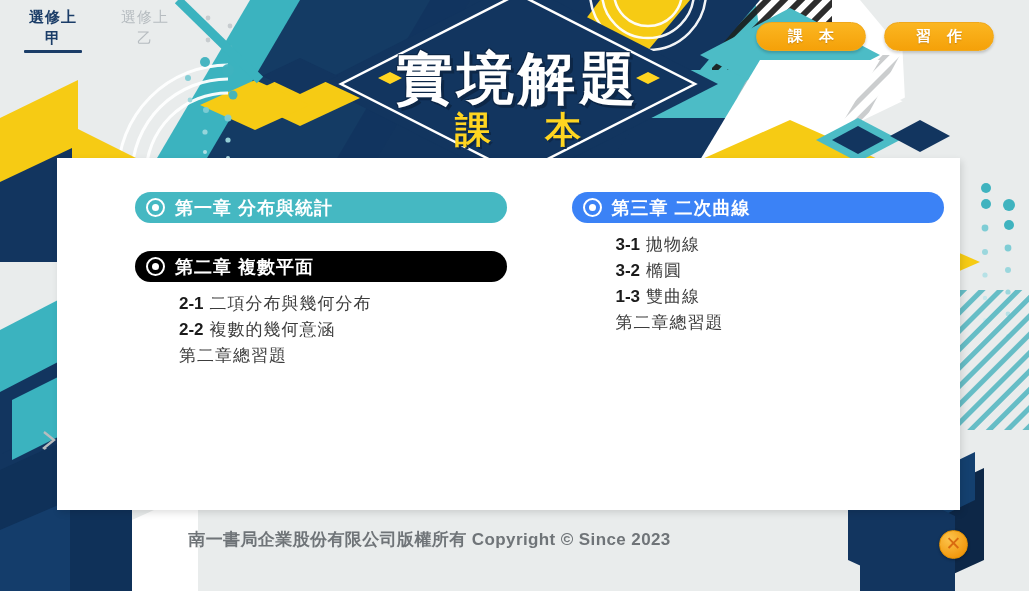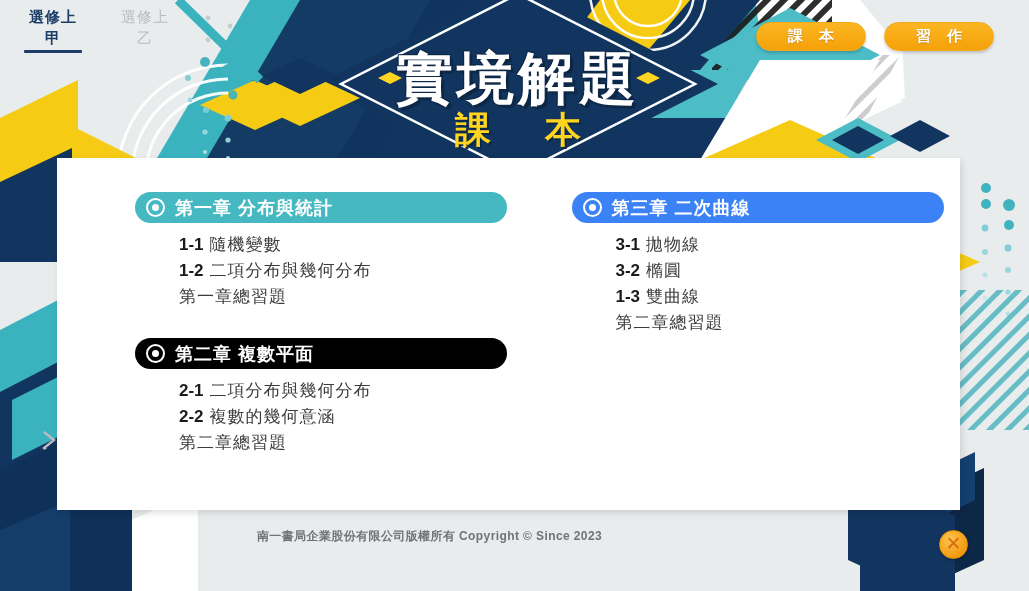--- a/index.html
+++ b/index.html
@@ -131,21 +131,21 @@
     font-weight: bold; color: #1b1b1b; letter-spacing: 0px;
     margin-right: 6px;
   }
   .sec .label { letter-spacing: 1px; }
   .sec.review .label { color: #3c3c3c; }
 
   
   .footer {
     position: absolute; left: 0; top: 528px; width: 859px;
     text-align: center;
-    font-size: 12px; color: #6f7478;
+    font-size: 17px; color: #6f7478;
     font-weight: bold;
     letter-spacing: 0.4px;
     z-index: 35;
   }
 
   
   .close-btn {
     position: absolute; left: 939px; top: 530px;
     width: 29px; height: 29px; border-radius: 50%;
     background: radial-gradient(circle at 35% 30%, #fcc44c, #f29b12 70%, #e08a06);
@@ -361,31 +361,20 @@
 
       <div class="col left">
 
         <div class="chapter">
           <div class="chapter-bar" style="background:#45b8c2">
             <span class="target-icon">
                 <i></i>
               </span>
             <span class="ch-title">第一章 分布與統計</span>
           </div>
-          <div class="sec-list">
-            <div class="sec">
-              <span class="num">1-1</span><span class="label">隨機變數</span>
-            </div>
-            <div class="sec">
-              <span class="num">1-2</span><span class="label">二項分布與幾何分布</span>
-            </div>
-            <div class="sec review">
-              <span class="label">第一章總習題</span>
-            </div>
-          </div>
         </div>
 
         <div class="chapter" style="margin-top:22px">
           <div class="chapter-bar" style="background:#000000">
             <span class="target-icon">
                 <i></i>
               </span>
             <span class="ch-title">第二章 複數平面</span>
           </div>
           <div class="sec-list">

